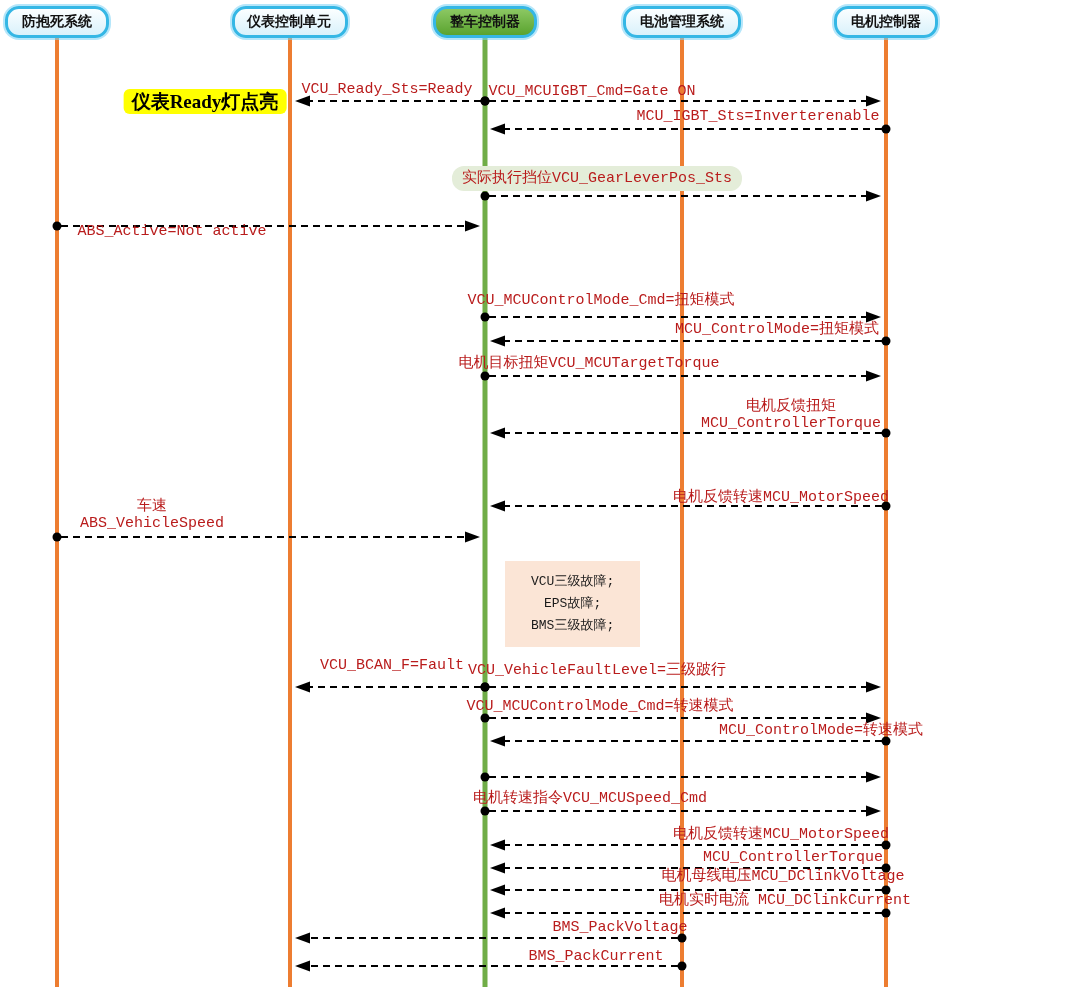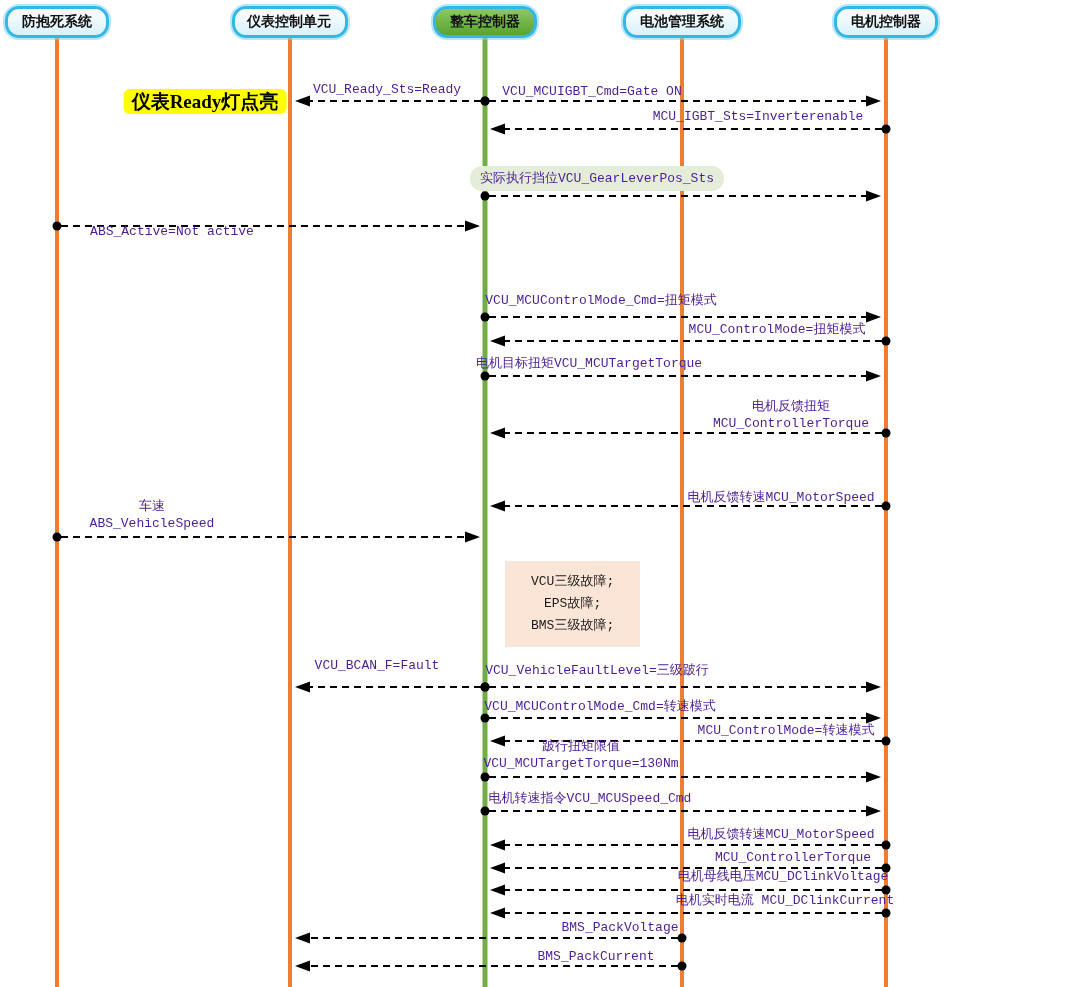--- a/index.html
+++ b/index.html
@@ -31,23 +31,23 @@
     text-align: right;
   }
   .actor-header.header-green {
     background: linear-gradient(#8cc863, #5aa32f);
   }
 
   .msg-label {
     position: absolute;
     transform: translateX(-50%);
     font-family: "Liberation Mono", "DejaVu Sans Mono", monospace;
-    font-size: 13px;
+    font-size: 15px;
     line-height: 17px;
-    color: #4c1d95;
+    color: #b91c1c;
     white-space: pre-line;
     text-align: center;
   }
   .msg-label.bg-green {
     background: #e4edd9;
     padding: 4px 10px;
     border-radius: 12px;
   }
 
   .annotation {
@@ -210,26 +210,24 @@
       <div class="msg-label bg-green" style="left: 597px; top: 166px;">实际执行挡位VCU_GearLeverPos_Sts</div>
       <div class="msg-label" style="left: 172px; top: 203px; margin-top: 20px;">ABS_Active=Not active</div>
       <div class="msg-label" style="left: 601px; top: 292px;">VCU_MCUControlMode_Cmd=扭矩模式</div>
       <div class="msg-label" style="left: 777px; top: 321px;">MCU_ControlMode=扭矩模式</div>
       <div class="msg-label" style="left: 589px; top: 355px;">电机目标扭矩VCU_MCUTargetTorque</div>
       <div class="msg-label" style="left: 791px; top: 398px;">电机反馈扭矩
 MCU_ControllerTorque</div>
       <div class="msg-label" style="left: 781px; top: 489px;">电机反馈转速MCU_MotorSpeed</div>
       <div class="msg-label" style="left: 152px; top: 498px;">车速
 ABS_VehicleSpeed</div>
-      <div class="msg-label" style="left: 377px; top: 657px;">VCU_BCAN_F=Fault</div>
+      <div class="msg-label" style="left: 392px; top: 657px;">VCU_BCAN_F=Fault</div>
       <div class="msg-label" style="left: 597px; top: 662px;">VCU_VehicleFaultLevel=三级跛行</div>
       <div class="msg-label" style="left: 600px; top: 698px; text-align: center;">VCU_MCUControlMode_Cmd=转速模式</div>
-      <div class="msg-label" style="left: 786px; top: 722px;">MCU_ControlMode=转速模式</div>
-      <div class="msg-label" style="left: 581px; top: 738px;">跛行扭矩限值
-VCU_MCUTargetTorque=130Nm</div>
+      <div class="msg-label" style="left: 821px; top: 722px;">MCU_ControlMode=转速模式</div>
       <div class="msg-label" style="left: 590px; top: 790px;">电机转速指令VCU_MCUSpeed_Cmd</div>
       <div class="msg-label" style="left: 781px; top: 826px;">电机反馈转速MCU_MotorSpeed</div>
       <div class="msg-label" style="left: 793px; top: 849px;">MCU_ControllerTorque</div>
       <div class="msg-label" style="left: 783px; top: 868px; text-align: right;">电机母线电压MCU_DClinkVoltage</div>
       <div class="msg-label" style="left: 785px; top: 892px; text-align: right;">电机实时电流 MCU_DClinkCurrent</div>
       <div class="msg-label" style="left: 596px; top: 919px; padding-left: 48px;">BMS_PackVoltage</div>
       <div class="msg-label" style="left: 596px; top: 948px;">BMS_PackCurrent</div>
       <div class="note" style="left: 505px; top: 561px;">VCU三级故障;
 EPS故障;
 BMS三级故障;</div>

